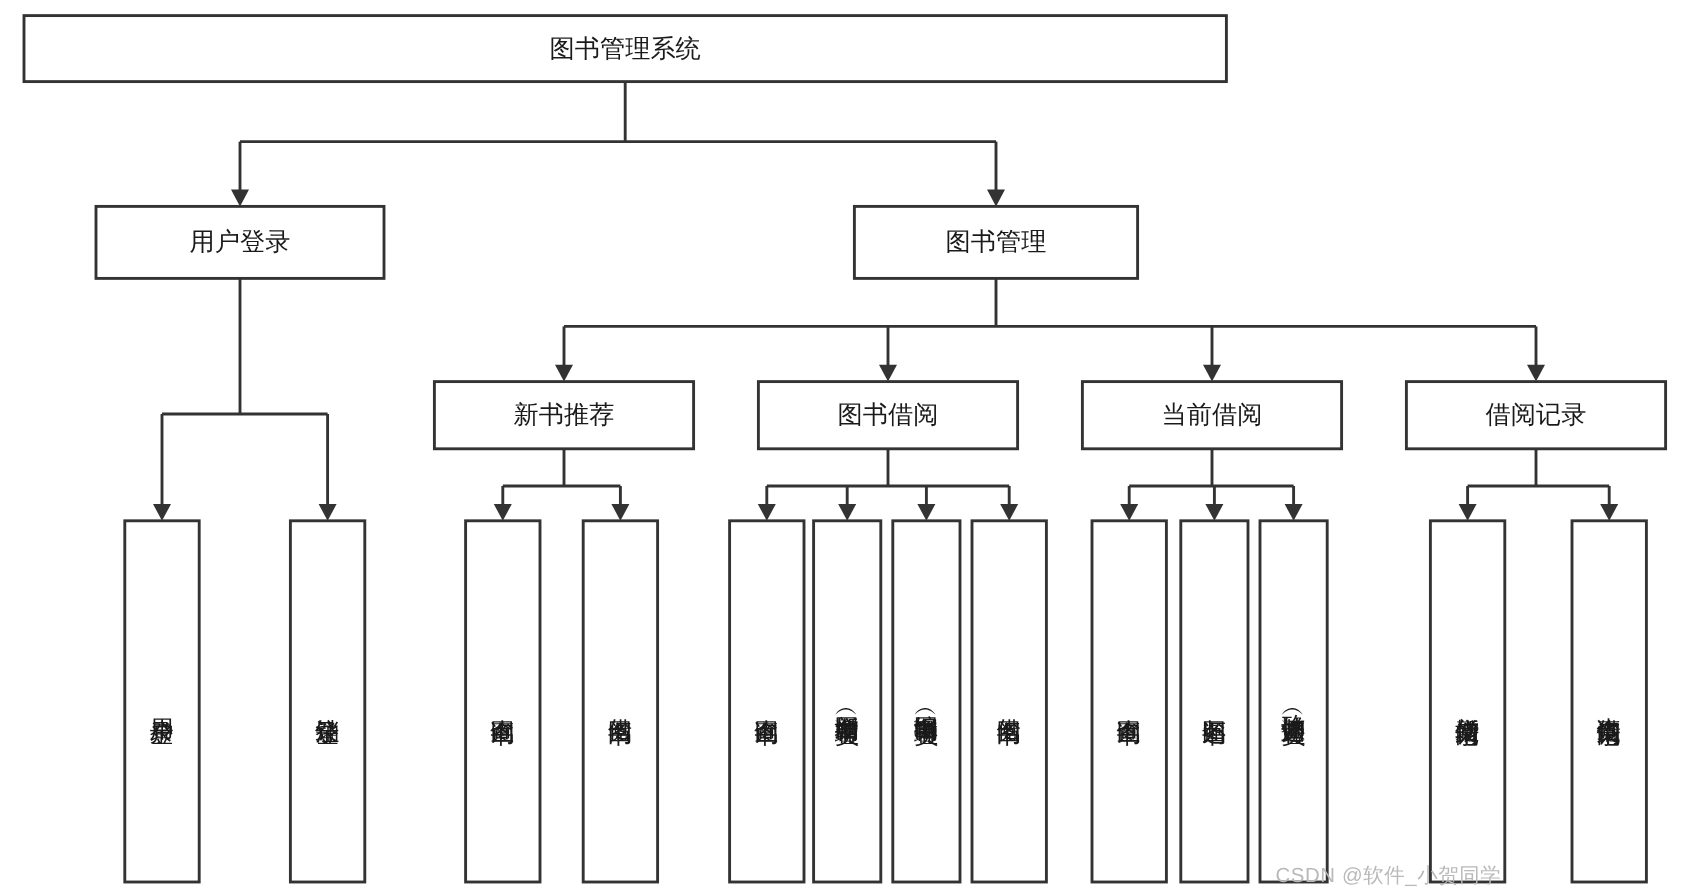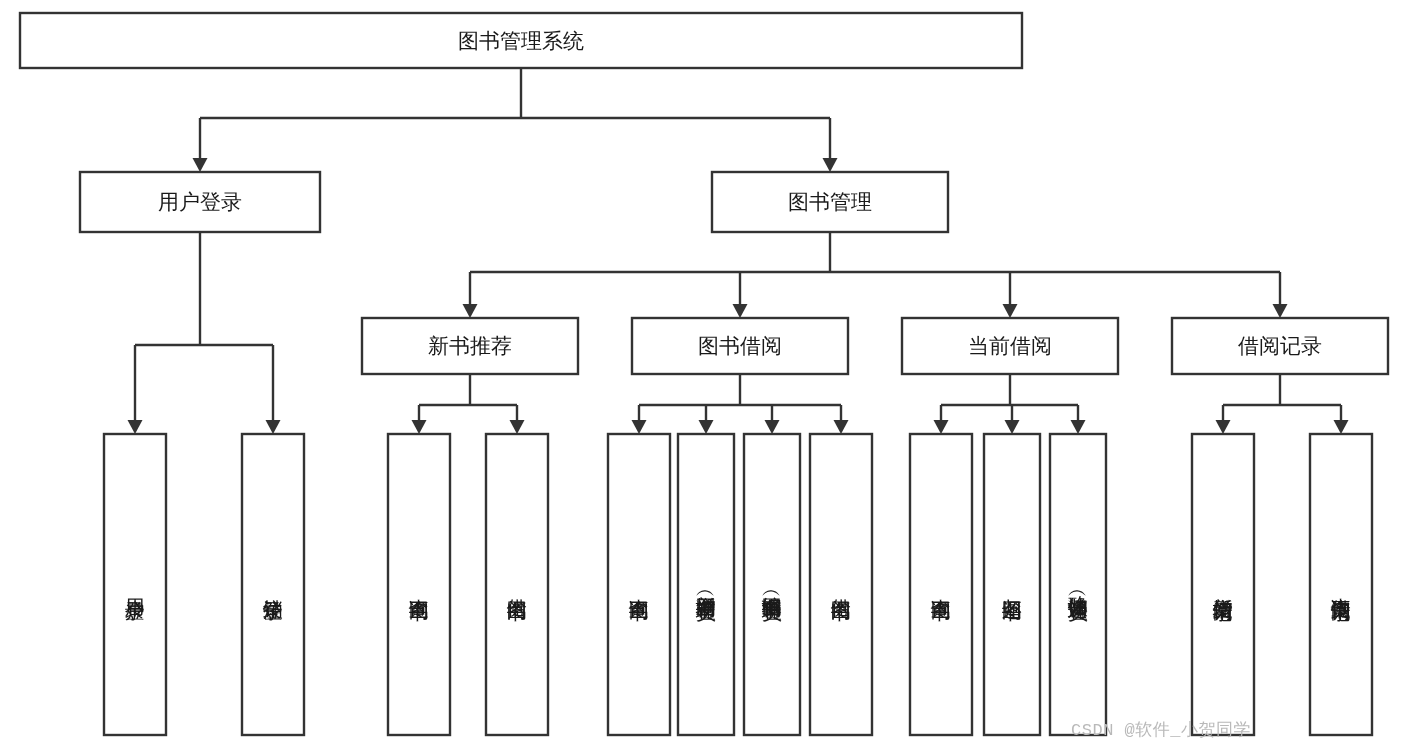--- a/index.html
+++ b/index.html
@@ -63,21 +63,21 @@
     align-items: center;
     justify-content: center;
     text-align: center;
     white-space: nowrap;
     pointer-events: none;
   }
   .watermark {
     position: absolute;
     right: 10px;
     bottom: 6px;
-    font-family: Liberation Mono, monospace;
+    font-family: Liberation Sans, sans-serif;
     font-size: 17px;
     color: #b9b9b9;
     letter-spacing: 0.5px;
     user-select: none;
     text-align: center;
   }
 </style>
 </head>
 <body>
 

